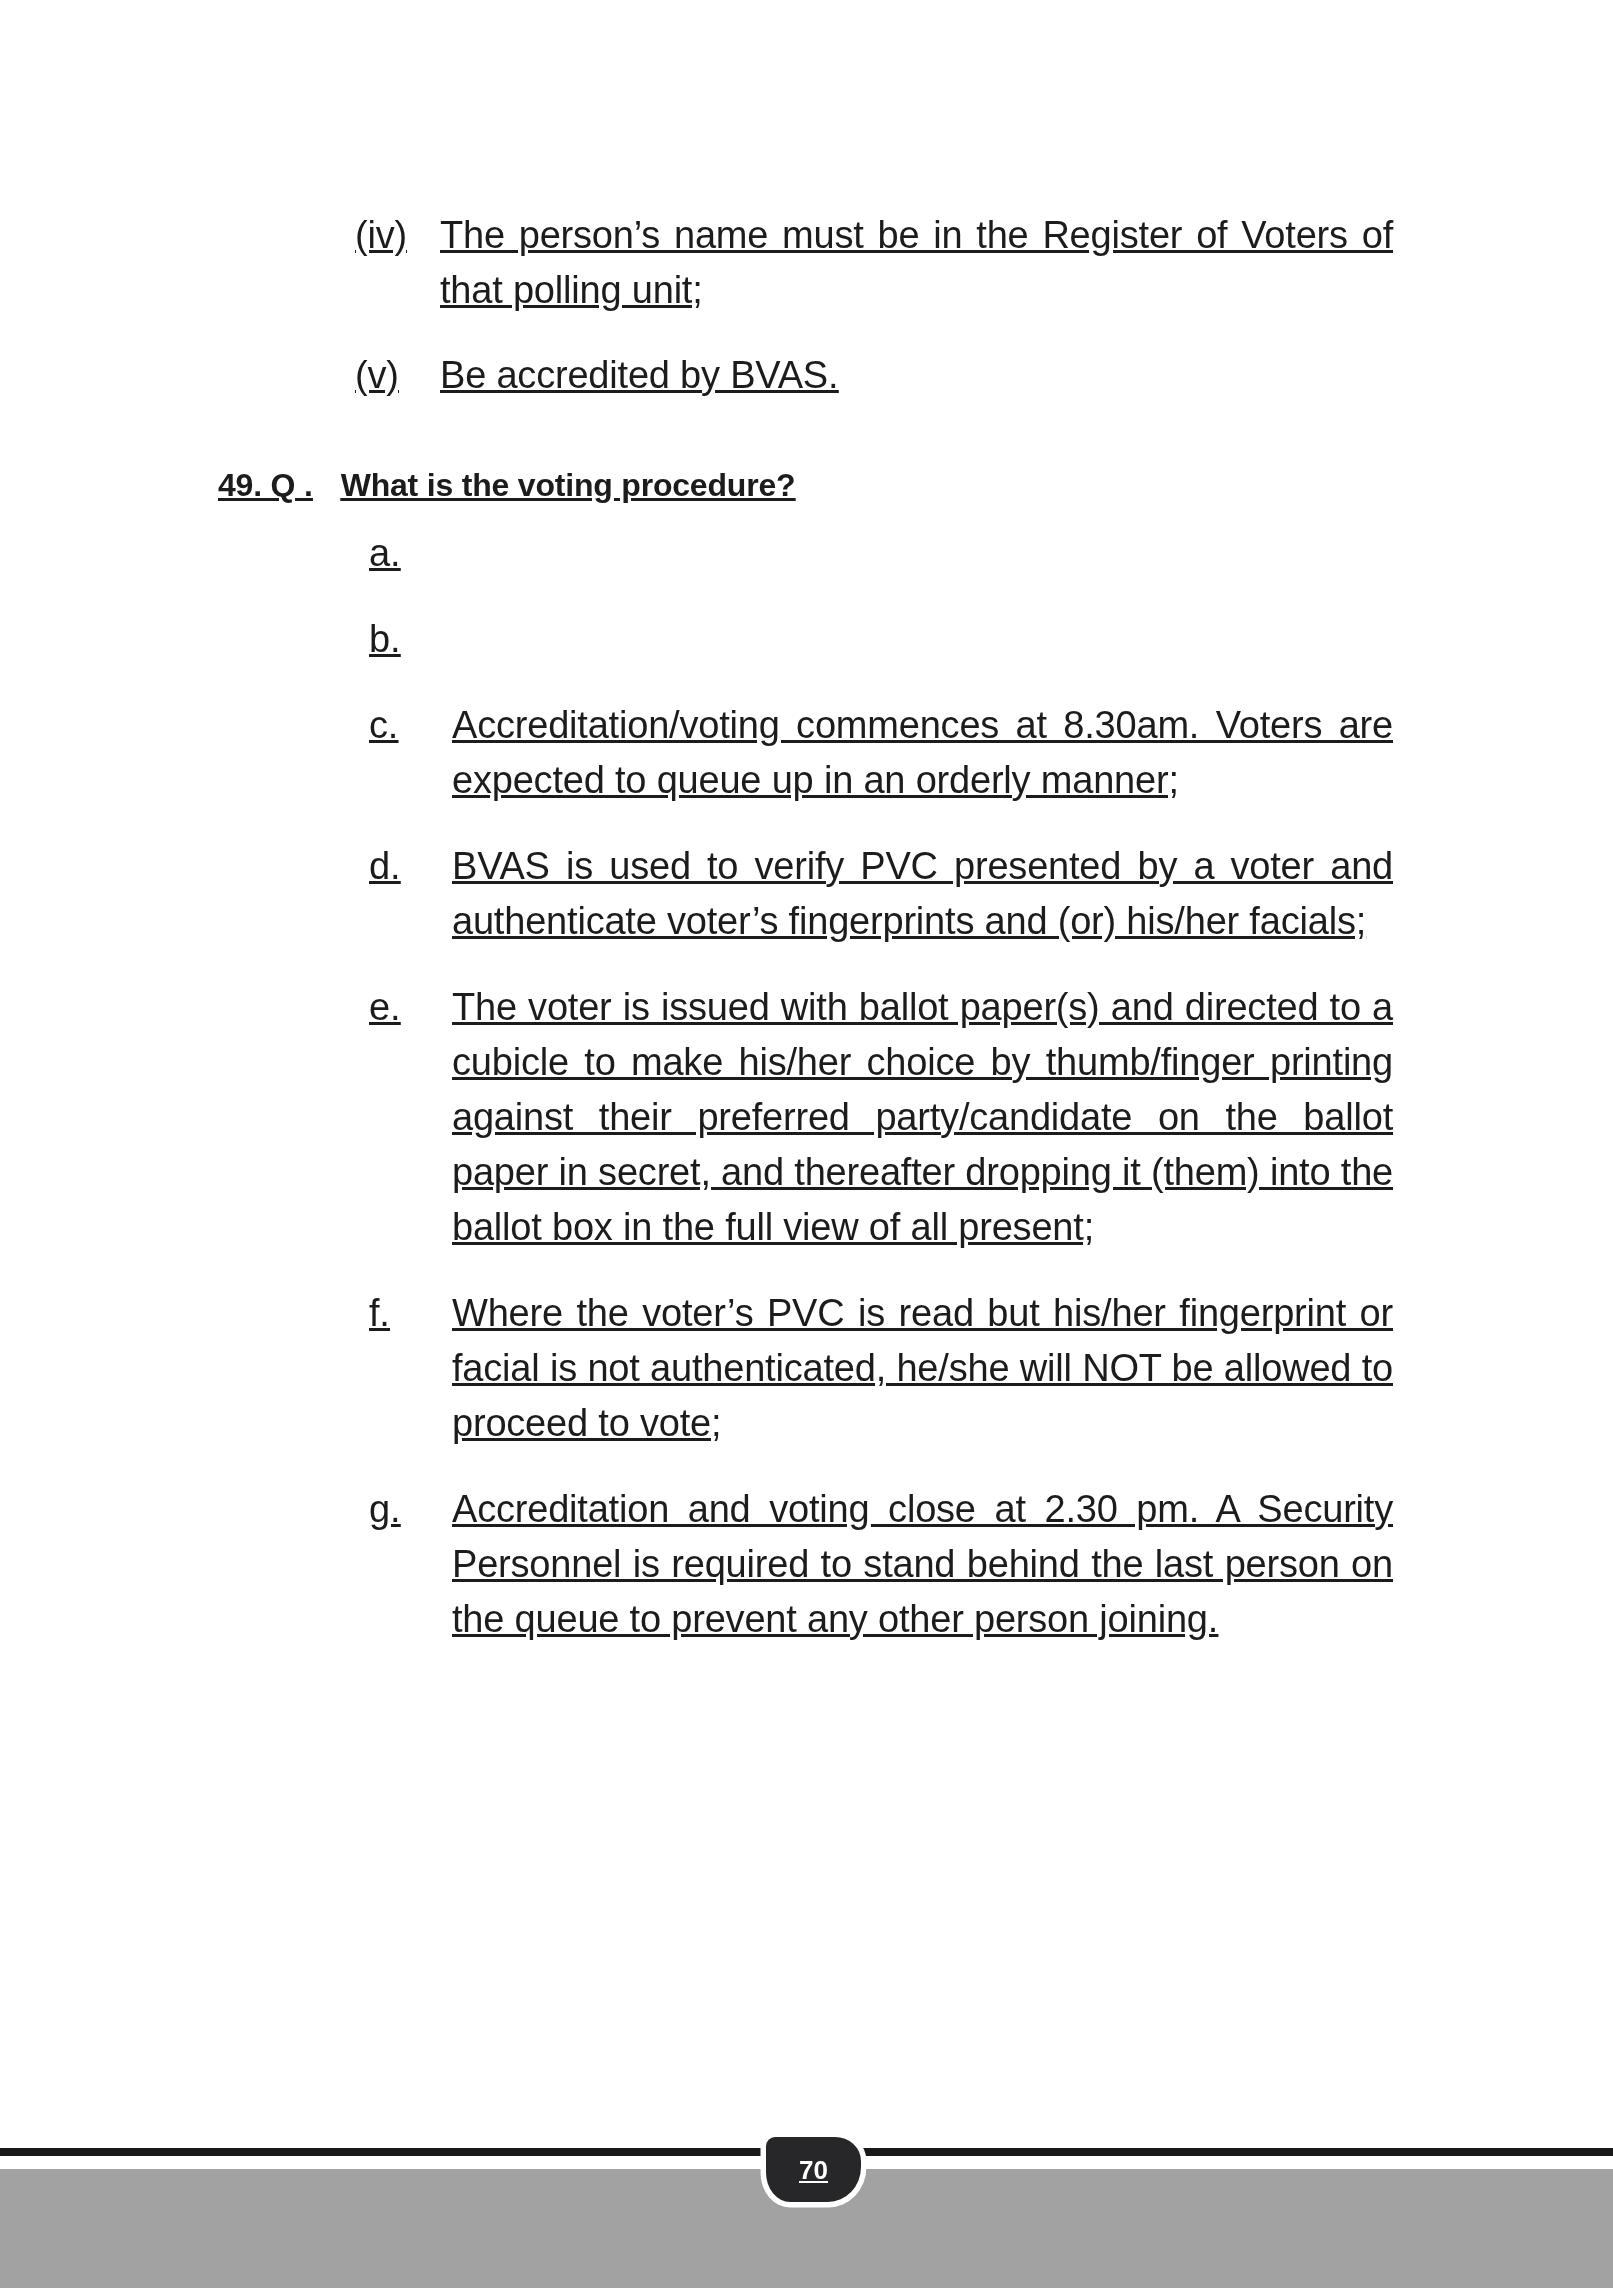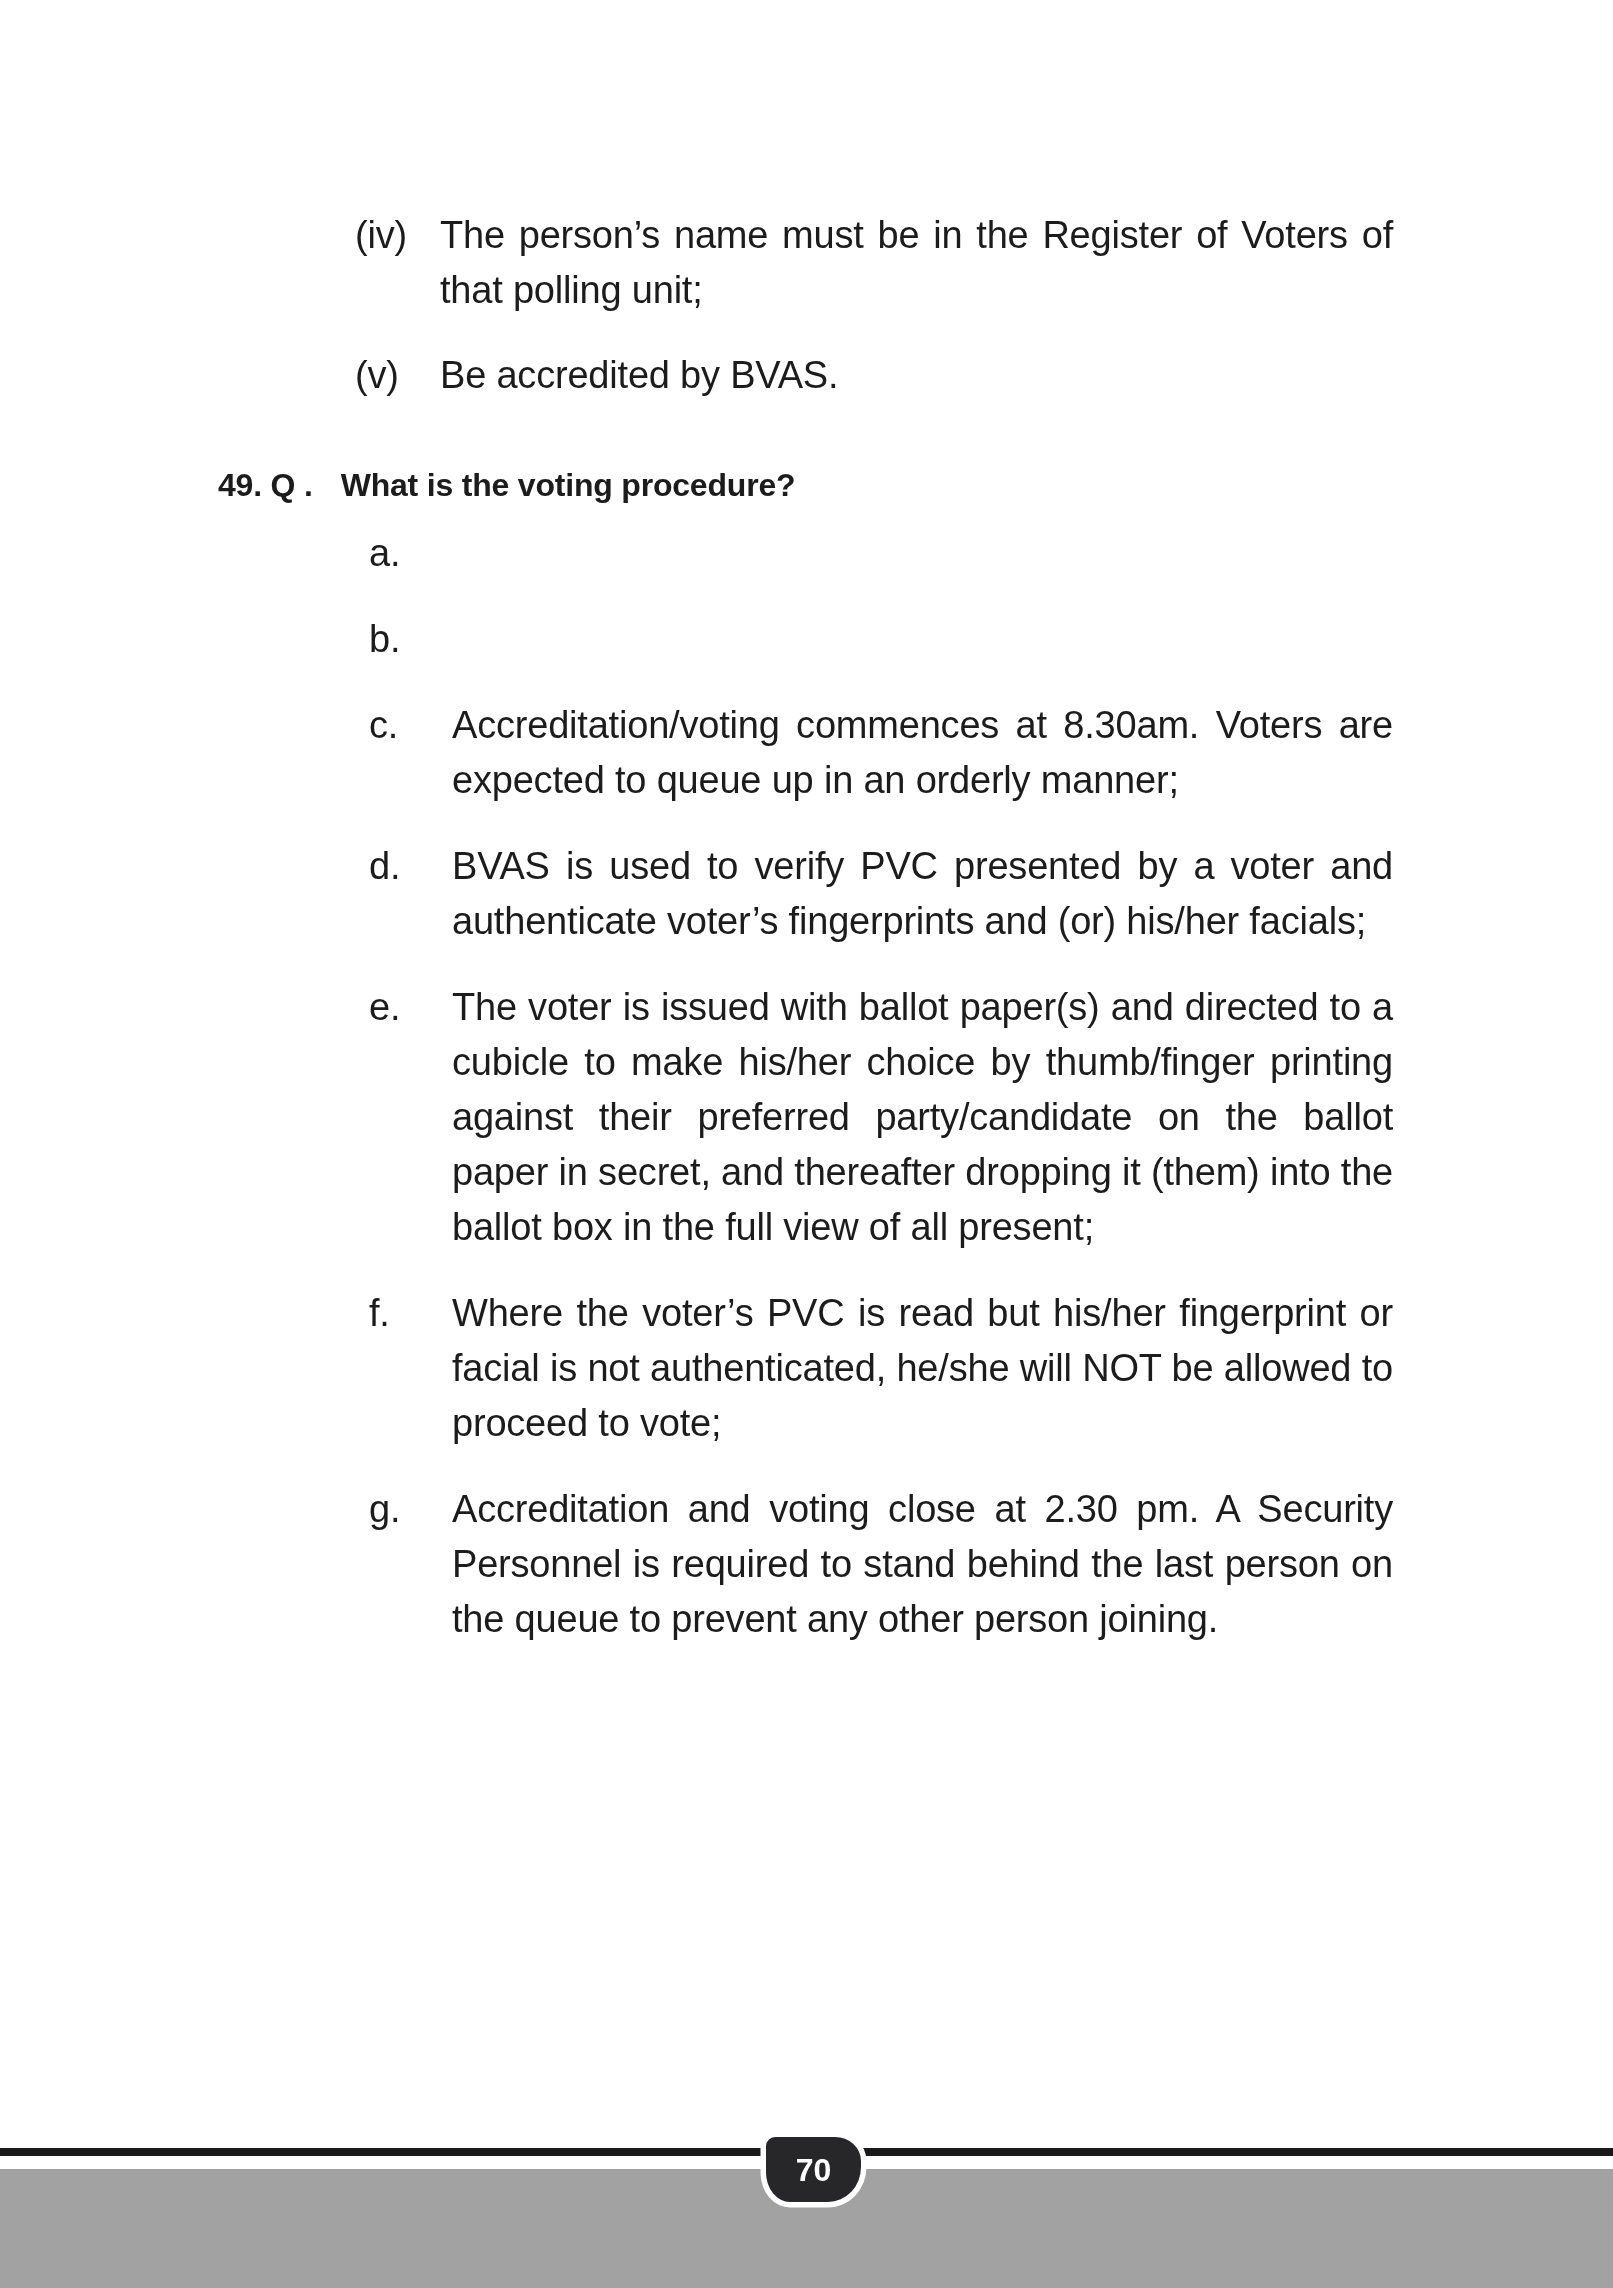--- a/index.html
+++ b/index.html
@@ -3,21 +3,21 @@
 <meta charset="utf-8">
 <style>
   :root {
     --c-text: #1c1c1c;
     --c-rule: #191919;
     --c-badge_bg: #27272a;
     --c-badge_text: #ffffff;
     --c-band: #a2a2a2;
     --c-page_bg: #ffffff;
   }
-  * { margin: 0; padding: 0; box-sizing: border-box; }
+  * { margin: 0; padding: 0; box-sizing: border-box; text-decoration: underline; }
   html, body { background: #e8e8e8; }
   .page {
     position: relative;
     width: 1613px;
     height: 2289px;
     margin: 0 auto;
     background: var(--c-page_bg);
     overflow: hidden;
     font-family: "Liberation Sans", "DejaVu Sans", sans-serif;
     color: var(--c-text);
@@ -63,21 +63,21 @@
     background: var(--c-band); z-index: 0;
   }
   .page-badge {
     position: absolute; left: 766px; top: 2137px; width: 95px; height: 65px;
     background: var(--c-badge_bg);
     border-radius: 9.2px 26px 33px 24px / 9.2px 24px 35px 29.5px;
     box-shadow: 0 0 0 5.5px #ffffff;
     z-index: 2;
     display: flex; align-items: center; justify-content: center;
     color: var(--c-badge_text);
-    font-size: 32px; font-weight: 700; line-height: 1; letter-spacing: 0;
+    font-size: 26px; font-weight: 700; line-height: 1; letter-spacing: 0;
   }
 </style>
 </head>
 <body>
 
 <div class="page">
   <div class="content">
 
     <section class="roman-list">
       <div class="li">

